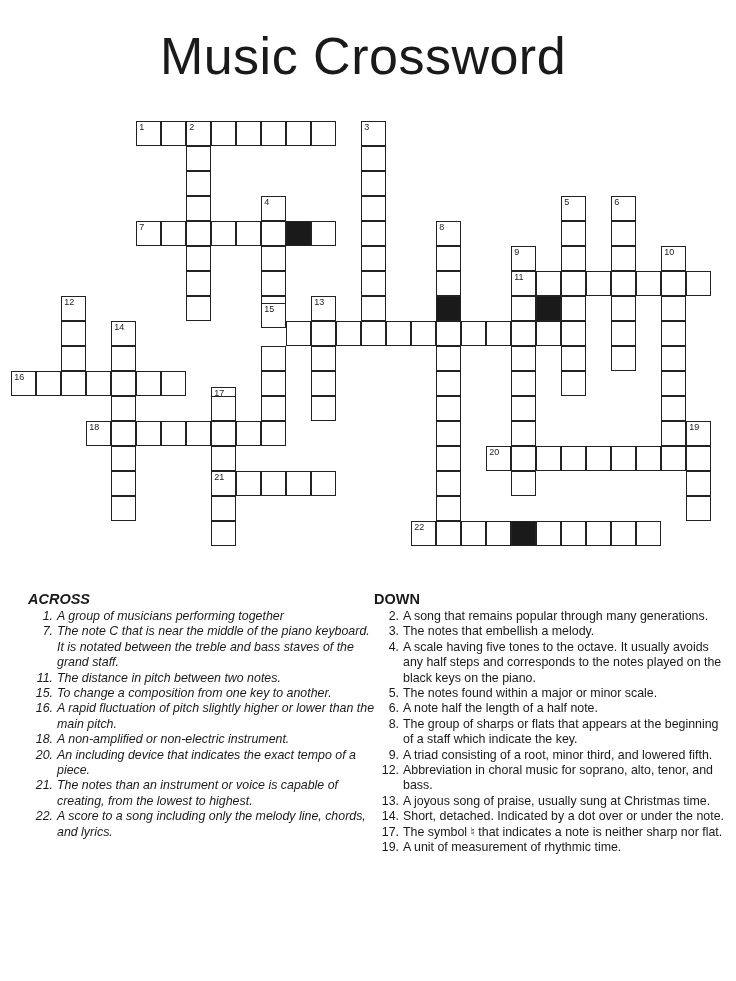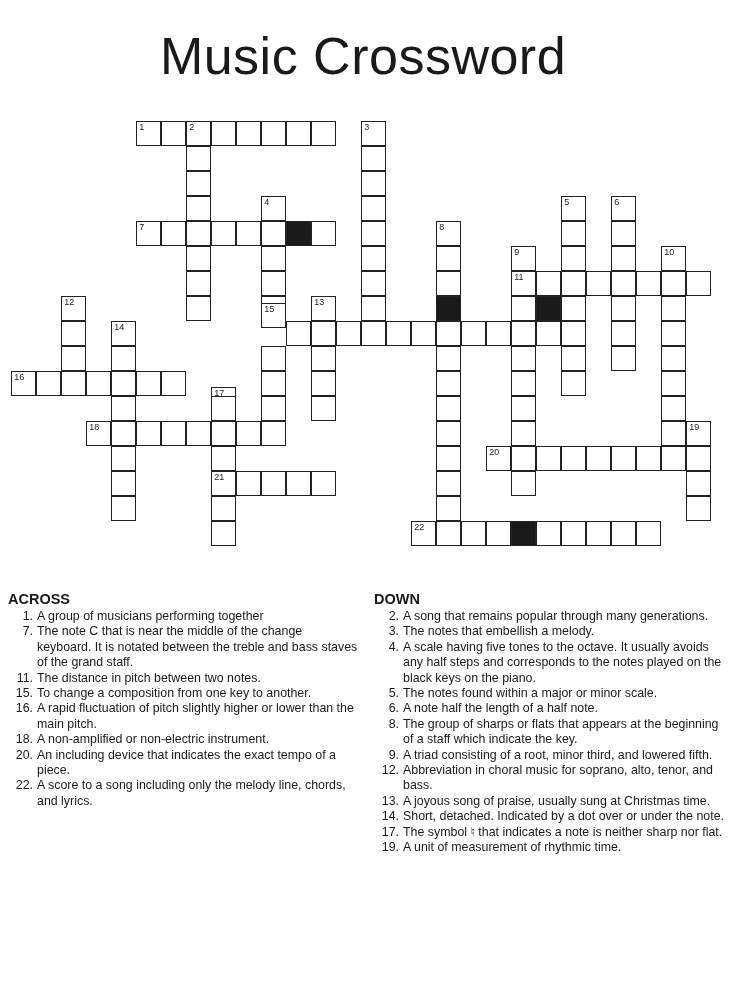--- a/index.html
+++ b/index.html
@@ -4,21 +4,21 @@
 <style>
   html, body { margin:0; padding:0; background:#ffffff; }
   body { width:736px; height:981px; position:relative; overflow:hidden; font-family:"Liberation Sans", "DejaVu Sans", sans-serif; color:#1a1a1a; }
   .title { position:absolute; left:0; top:26px; width:726px; text-align:center; font-size:52px; font-weight:400; letter-spacing:0.5px; color:#1a1a1a; }
   #grid { position:absolute; left:0; top:0; width:736px; height:560px; }
   .cell { position:absolute; width:25px; height:25px; box-sizing:border-box; border:1.5px solid #222; background:#fff; margin-left:-0.75px; margin-top:-0.75px; }
   .cell.black { background:#1a1a1a; }
   .cell .num { position:absolute; left:2px; top:0px; font-size:9px; line-height:11px; color:#222; }
   .cell input { position:absolute; left:0; top:0; width:100%; height:100%; border:0; background:transparent; text-align:center; font-size:14px; padding:0; margin:0; outline:none; color:#000; font-family:"Liberation Sans", sans-serif; text-transform:uppercase; }
   .clues { position:absolute; top:590px; font-size:12.4px; line-height:15.4px; color:#1a1a1a; }
-  .clues.across { left:8px; width:350px; }
+  .clues.across { left:28px; width:350px;font-style:italic; }
   .clues.down { left:374px; width:355px; }
   .clues h2 { margin:0 0 1px 0; font-size:14.5px; font-weight:700; line-height:18px; }
   .clue { display:flex; }
   .clue .n { width:25px; text-align:right; padding-right:4px; flex-shrink:0; }
   .clue .t { flex:1; }
 </style>
 </head>
 <body>
 
 <div class="title">Music Crossword</div>
@@ -510,41 +510,45 @@
 
 <div class="clues across">
   <h2>ACROSS</h2>
   <div id="across-list">
       <div class="clue">
         <span class="n">1.</span>
         <span class="t">A group of musicians performing together</span>
       </div>
       <div class="clue">
         <span class="n">7.</span>
-        <span class="t">The note C that is near the middle of the change keyboard. It is notated between the treble and bass staves of the grand staff.</span>
+        <span class="t">The note C that is near the middle of the piano keyboard. It is notated between the treble and bass staves of the grand staff.</span>
       </div>
       <div class="clue">
         <span class="n">11.</span>
         <span class="t">The distance in pitch between two notes.</span>
       </div>
       <div class="clue">
         <span class="n">15.</span>
         <span class="t">To change a composition from one key to another.</span>
       </div>
       <div class="clue">
         <span class="n">16.</span>
         <span class="t">A rapid fluctuation of pitch slightly higher or lower than the main pitch.</span>
       </div>
       <div class="clue">
         <span class="n">18.</span>
         <span class="t">A non-amplified or non-electric instrument.</span>
       </div>
       <div class="clue">
         <span class="n">20.</span>
         <span class="t">An including device that indicates the exact tempo of a piece.</span>
+      </div>
+      <div class="clue">
+        <span class="n">21.</span>
+        <span class="t">The notes than an instrument or voice is capable of creating, from the lowest to highest.</span>
       </div>
       <div class="clue">
         <span class="n">22.</span>
         <span class="t">A score to a song including only the melody line, chords, and lyrics.</span>
       </div>
     </div>
 </div>
 
 <div class="clues down">
   <h2>DOWN</h2>

